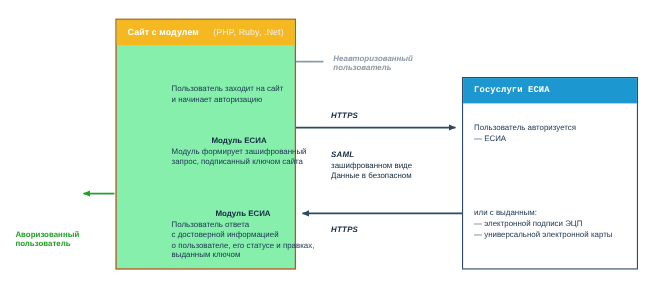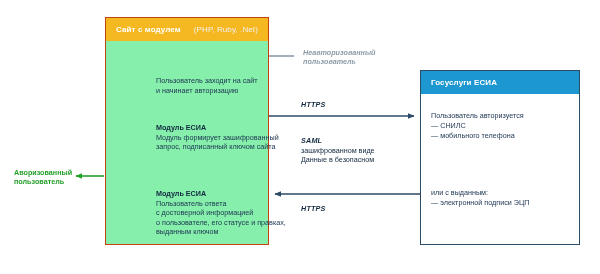--- a/index.html
+++ b/index.html
@@ -70,20 +70,21 @@
     left: 6px;
     font-size: 7.2px;
     line-height: 9.6px;
     color: #1b3350;
     margin-left: 44px;
   }
   .blk .ttl {
     font-weight: bold;
     color: #12283f;
     display: block;
+    text-align: center;
   }
   .blk .ln {
     display: block;
     white-space: nowrap;
   }
 
   
   .esia-box {
     position: absolute;
     left: 420px;
@@ -104,20 +105,21 @@
     display: flex;
     align-items: center;
     padding-left: 10px;
     box-sizing: border-box;
   }
   .esia-header-title {
     font-size: 8px;
     font-weight: bold;
     color: #ffffff;
     letter-spacing: 0.1px;
+    font-family: Liberation Mono, monospace;
   }
   .esia-blk {
     position: absolute;
     left: 10px;
     font-size: 7.2px;
     line-height: 10px;
     color: #1b3350;
   }
   .esia-blk .ln {
     display: block;
@@ -143,21 +145,21 @@
   }
 
   .side-label {
     position: absolute;
     font-size: 7.2px;
     line-height: 9.4px;
     font-weight: bold;
   }
   .side-label .ln { display: block; white-space: nowrap; }
   .side-label.gray { color: #8c9aa6; font-weight: bold; font-style: italic; }
-  .side-label.green { color: #25a02b; }
+  .side-label.green { color: #25a02b; margin-top: 40px; }
 
   svg.arrow-layer {
     position: absolute;
     left: 0;
     top: 0;
     width: 600px;
     height: 274px;
     pointer-events: none;
   }
 </style>
@@ -235,27 +237,27 @@
     </div>
   </div>
 
   <div class="esia-box">
     <div class="esia-header">
       <span class="esia-header-title">Госуслуги ЕСИА</span>
     </div>
 
     <div class="esia-blk" style="top:40px;">
       <span class="ln">Пользователь авторизуется</span>
-      <span class="ln">— СНИЛС</span>
-      <span class="ln">— мобильного телефона</span>
+      <span class="ln">— ЕСИА</span>
     </div>
 
     <div class="esia-blk" style="top:117px;">
       <span class="ln">или с выданным:</span>
       <span class="ln">— электронной подписи ЭЦП</span>
+      <span class="ln">— универсальной электронной карты</span>
     </div>
   </div>
 
   <div class="conn-label" style="left:301px; top:100px;">
     <span class="ttl">HTTPS</span>
   </div>
 
   <div class="conn-label" style="left:301px; top:136px;">
     <span class="ttl">SAML</span>
     <span class="ln">зашифрованном виде</span>

